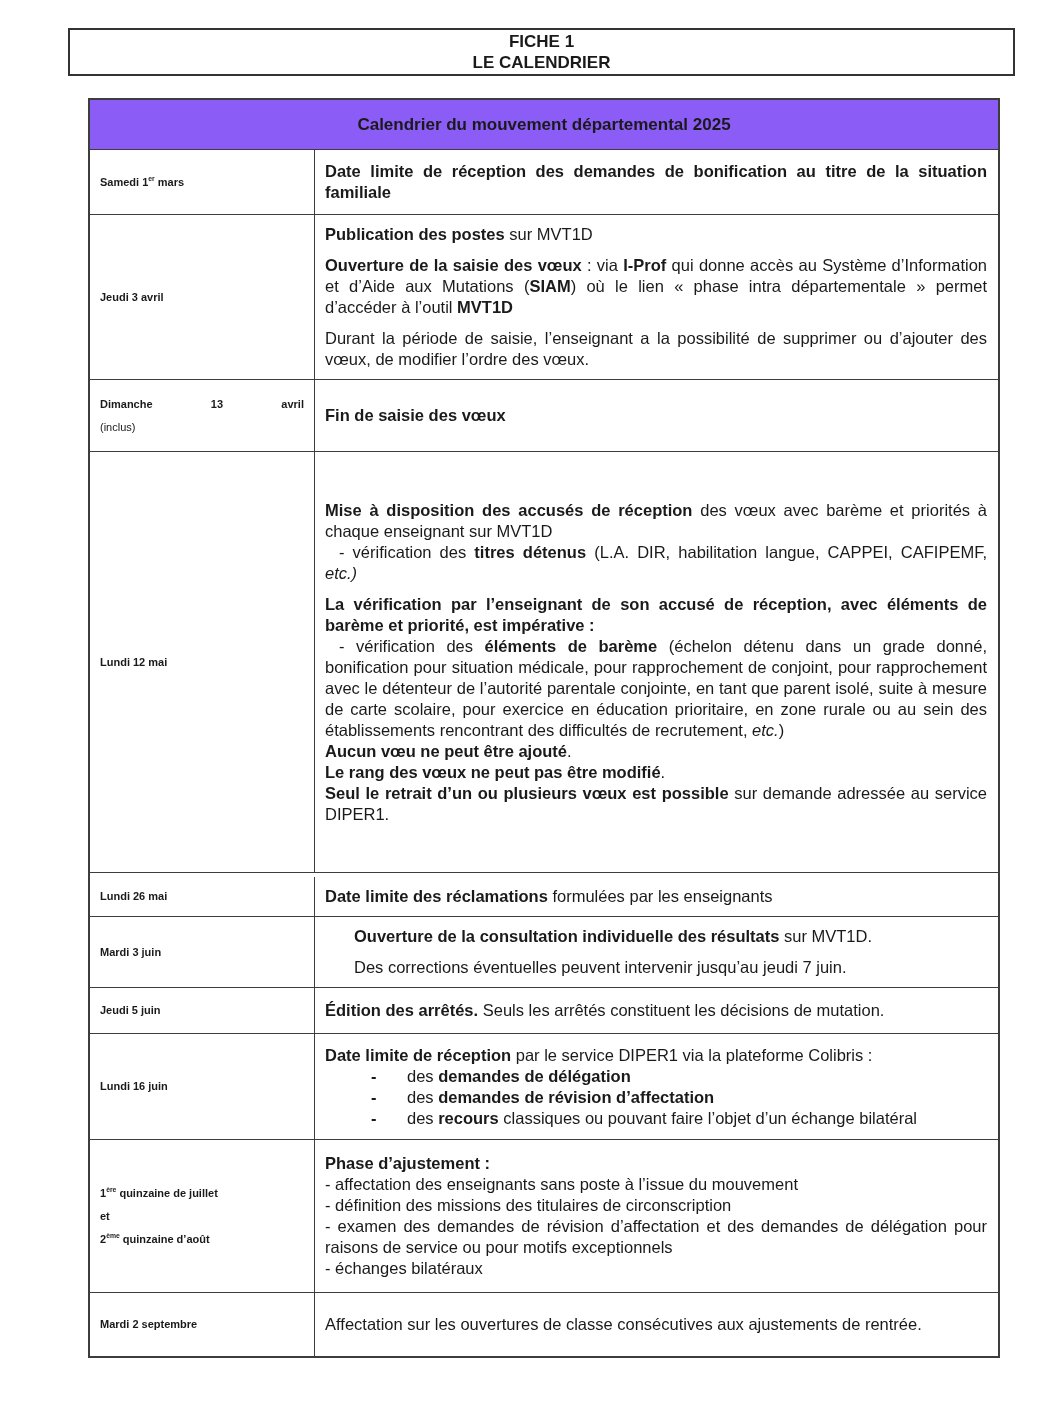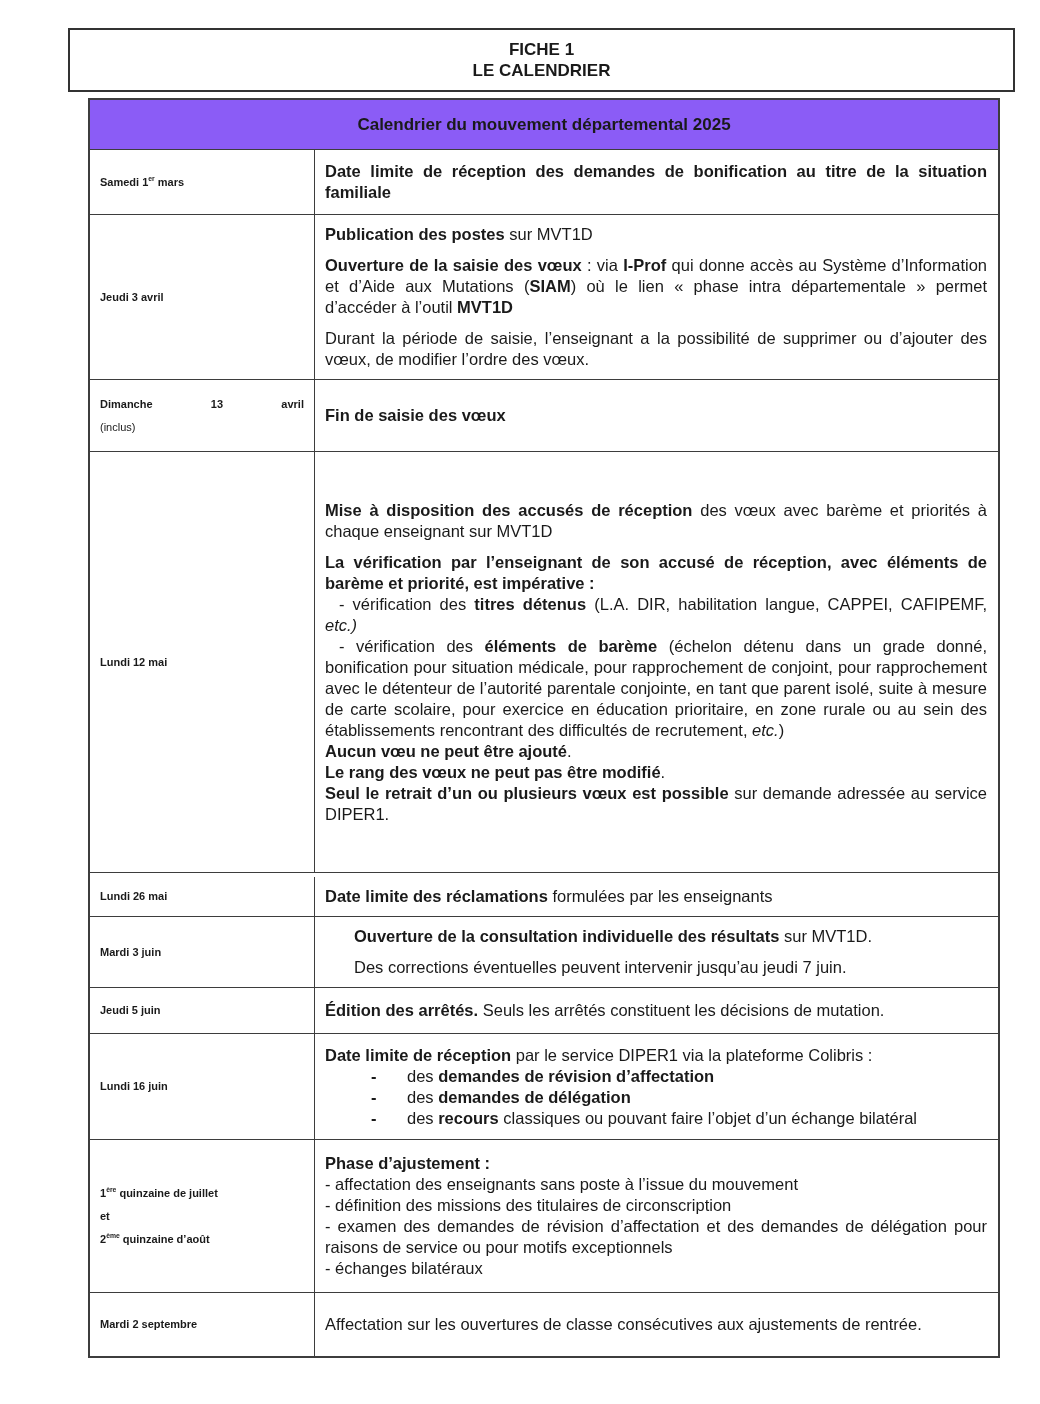--- a/index.html
+++ b/index.html
@@ -6,21 +6,21 @@
   body{
     width:1040px;height:1404px;overflow:hidden;background:#ffffff;
     font-family:"Liberation Sans","DejaVu Sans",sans-serif;
     color:#1a1a1a;
     -webkit-font-smoothing:antialiased;
   }
   .page{position:relative;width:1040px;height:1404px;}
 
   
   .fiche-box{
-    position:absolute;left:68px;top:28px;width:947px;height:64px;
+    position:absolute;left:68px;top:28px;width:947px;height:48px;
     border:2px solid #333;box-sizing:border-box;
     display:flex;flex-direction:column;align-items:center;justify-content:center;
     font-weight:bold;font-size:17px;line-height:21px;text-align:center;
   }
 
   
   .cal-table{
     position:absolute;left:88px;top:98px;width:912px;
     border:2px solid #3d3d3d;box-sizing:border-box;
     font-size:16.5px;line-height:21px;
@@ -102,22 +102,22 @@
           <div class="p"><span class="b">Fin de saisie des vœux</span></div>
         </div>
     </div>
 
     <div class="tr r4">
       <div class="td date">
           <div class="p"><span>Lundi 12 mai</span></div>
         </div>
       <div class="td content">
           <div class="p justify"><span class="b">Mise à disposition des accusés de réception</span><span> des vœux avec barème et priorités à chaque enseignant sur MVT1D</span></div>
+          <div class="p justify indent"><span>- vérification des </span><span class="b">titres détenus</span><span> (L.A. DIR, habilitation langue, CAPPEI, CAFIPEMF, </span><span class="i">etc.)</span></div>
           <div class="p justify gap"><span class="b">La vérification par l’enseignant de son accusé de réception, avec éléments de barème et priorité, est impérative :</span></div>
-          <div class="p justify indent"><span>- vérification des </span><span class="b">titres détenus</span><span> (L.A. DIR, habilitation langue, CAPPEI, CAFIPEMF, </span><span class="i">etc.)</span></div>
           <div class="p justify indent"><span>- vérification des </span><span class="b">éléments de barème</span><span> (échelon détenu dans un grade donné, bonification pour situation médicale, pour rapprochement de conjoint, pour rapprochement avec le détenteur de l’autorité parentale conjointe, en tant que parent isolé, suite à mesure de carte scolaire, pour exercice en éducation prioritaire, en zone rurale ou au sein des établissements rencontrant des difficultés de recrutement, </span><span class="i">etc.</span><span>)</span></div>
           <div class="p"><span class="b">Aucun vœu ne peut être ajouté</span><span>.</span></div>
           <div class="p"><span class="b">Le rang des vœux ne peut pas être modifié</span><span>.</span></div>
           <div class="p justify"><span class="b">Seul le retrait d’un ou plusieurs vœux est possible</span><span> sur demande adressée au service DIPER1.</span></div>
         </div>
     </div>
 
     <div class="tr r5">
       <div class="td date">
           <div class="p"><span>Lundi 26 mai</span></div>
@@ -145,22 +145,22 @@
           <div class="p"><span class="b">Édition des arrêtés.</span><span> Seuls les arrêtés constituent les décisions de mutation.</span></div>
         </div>
     </div>
 
     <div class="tr r8">
       <div class="td date">
           <div class="p"><span>Lundi 16 juin</span></div>
         </div>
       <div class="td content">
           <div class="p"><span class="b">Date limite de réception</span><span> par le service DIPER1 via la plateforme Colibris :</span></div>
+          <div class="p bullet"><span>des </span><span class="b">demandes de délégation</span></div>
           <div class="p bullet"><span>des </span><span class="b">demandes de révision d’affectation</span></div>
-          <div class="p bullet"><span>des </span><span class="b">demandes de délégation</span></div>
           <div class="p bullet"><span>des </span><span class="b">recours</span><span> classiques ou pouvant faire l’objet d’un échange bilatéral</span></div>
         </div>
     </div>
 
     <div class="tr r9">
       <div class="td date">
           <div class="p"><span>1</span><span class="sup">ère</span><span> quinzaine de juillet</span></div>
           <div class="p"><span>et</span></div>
           <div class="p"><span>2</span><span class="sup">ème</span><span> quinzaine d’août</span></div>
         </div>

